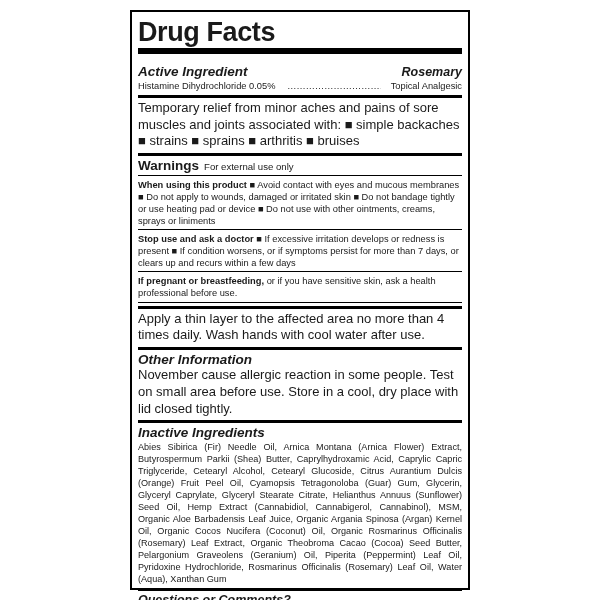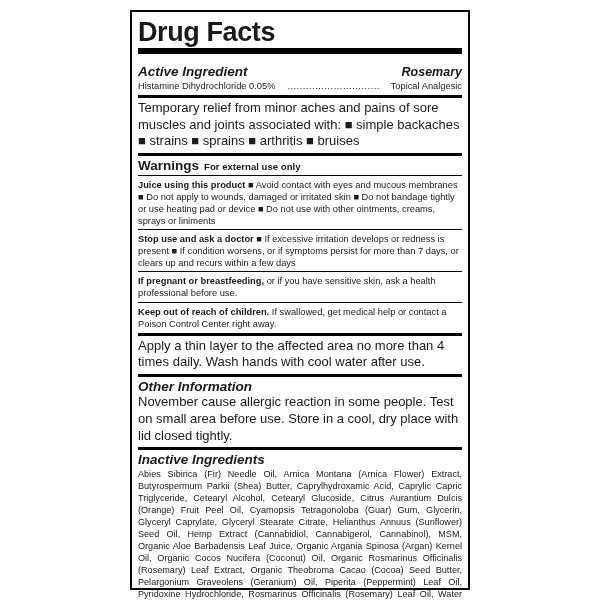--- a/index.html
+++ b/index.html
@@ -87,21 +87,21 @@
     align-items: baseline;
     gap: 5px;
   }
   .warn-label {
     font-size: 13.5px;
     font-weight: bold;
     white-space: nowrap;
   }
   .warn-sub {
     font-size: 9.6px;
-    font-weight: bold;
+    font-weight: normal;
     font-style: normal;
   }
   .blk {
     font-size: 9.3px;
     line-height: 1.3;
     margin-top: 3px;
   }
   .blk b { font-weight: bold; }
   .inactive-body {
     font-size: 9.1px;
@@ -148,37 +148,34 @@
   <div class="body-text">Temporary relief from minor aches and pains of sore muscles and joints associated with: ■ simple backaches ■ strains ■ sprains ■ arthritis ■ bruises</div>
   <div class="rule-med"></div>
 
   <div class="warn-row">
     <span class="warn-label">Warnings</span>
     <span class="warn-sub">For external use only</span>
   </div>
   <div class="rule-thin"></div>
 
   <div class="blk">
-    <b>Juice using this product</b><span> ■ Avoid contact with eyes and mucous membranes ■ Do not apply to wounds, damaged or irritated skin ■ Do not bandage tightly or use heating pad or device ■ Do not use with other ointments, creams, sprays or liniments</span>
+    <b>When using this product</b><span> ■ Avoid contact with eyes and mucous membranes ■ Do not apply to wounds, damaged or irritated skin ■ Do not bandage tightly or use heating pad or device ■ Do not use with other ointments, creams, sprays or liniments</span>
   </div>
   <div class="rule-thin"></div>
 
   <div class="blk">
     <b>Stop use and ask a doctor</b><span> ■ If excessive irritation develops or redness is present ■ If condition worsens, or if symptoms persist for more than 7 days, or clears up and recurs within a few days</span>
   </div>
   <div class="rule-thin"></div>
 
   <div class="blk">
     <b>If pregnant or breastfeeding,</b><span> or if you have sensitive skin, ask a health professional before use.</span>
   </div>
   <div class="rule-thin"></div>
 
-  <div class="blk">
-    <b>Keep out of reach of children.</b><span> If swallowed, get medical help or contact a Poison Control Center right away.</span>
-  </div>
   <div class="rule-med"></div>
 
   <div class="body-text">Apply a thin layer to the affected area no more than 4 times daily. Wash hands with cool water after use.</div>
   <div class="rule-med"></div>
 
   <div class="sec-head">Other Information</div>
   <div class="body-text">November cause allergic reaction in some people. Test on small area before use. Store in a cool, dry place with lid closed tightly.</div>
   <div class="rule-med"></div>
 
   <div class="sec-head">Inactive Ingredients</div>

